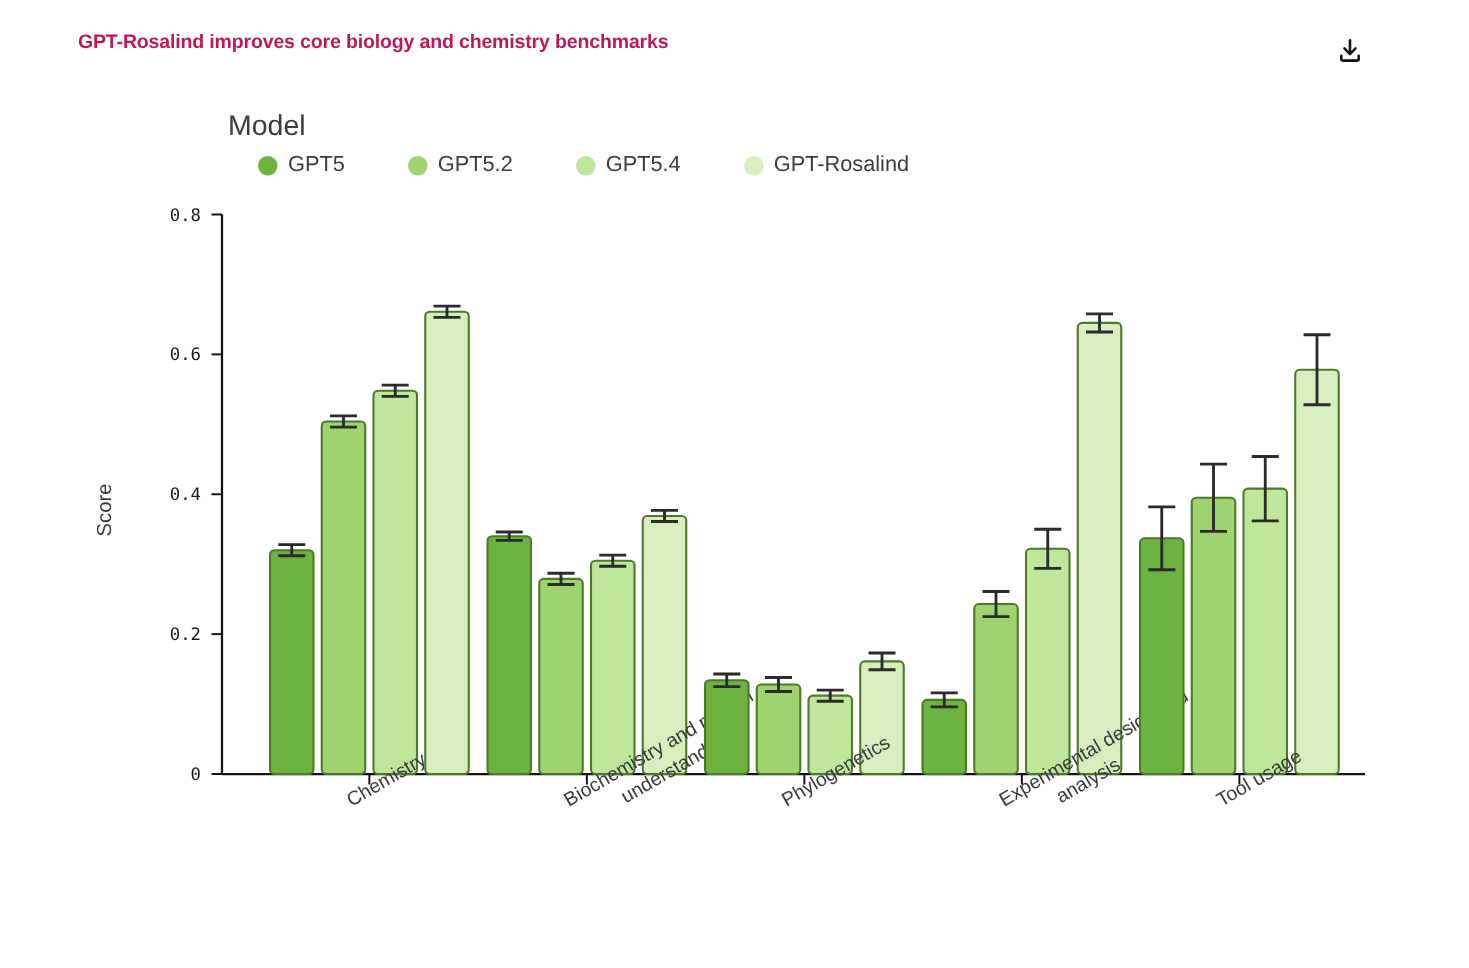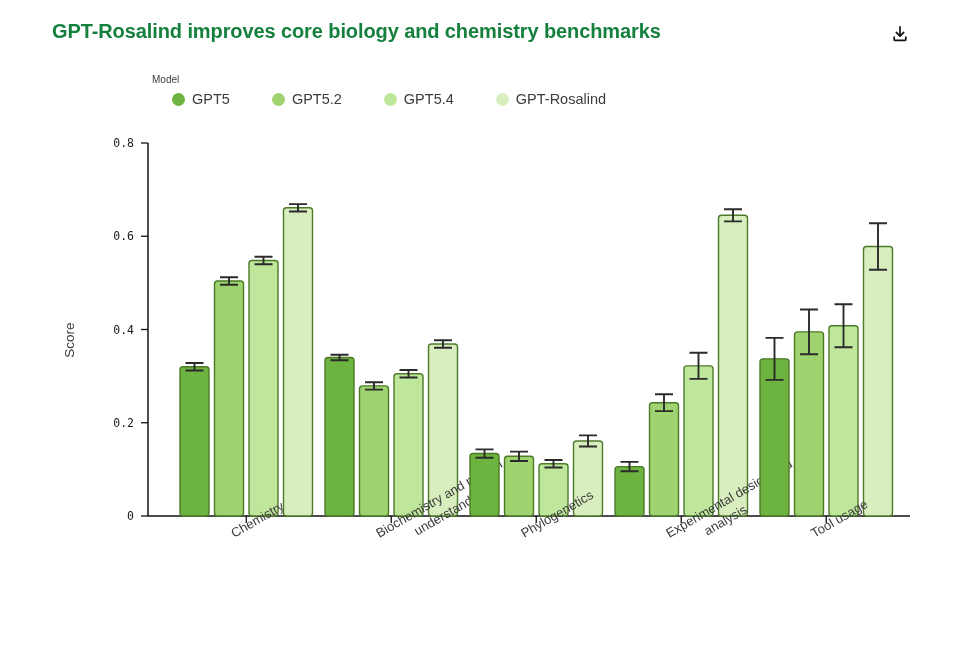--- a/index.html
+++ b/index.html
@@ -20,24 +20,24 @@
   #header {
     position: absolute;
     left: 0; top: 0;
     width: 979px;
     height: 60px;
   }
   #chart-title {
     position: absolute;
     left: 52px;
     top: 20px;
-    font-size: 20px;
+    font-size: 13px;
     font-weight: bold;
     letter-spacing: -0.1px;
-    color: #15803d;
+    color: #be185d;
     white-space: nowrap;
   }
   #download-button {
     position: absolute;
     left: 886px;
     top: 22px;
     width: 28px;
     height: 28px;
     cursor: pointer;
     display: flex;
@@ -45,21 +45,21 @@
     justify-content: center;
   }
 
   
   #legend {
     position: absolute;
     left: 152px;
     top: 74px;
   }
   #legend-title {
-    font-size: 10px;
+    font-size: 19px;
     color: #3c3c3c;
     margin-bottom: 6px;
   }
   #legend-items {
     display: flex;
     align-items: center;
   }
   .legend-item {
     display: flex;
     align-items: center;

